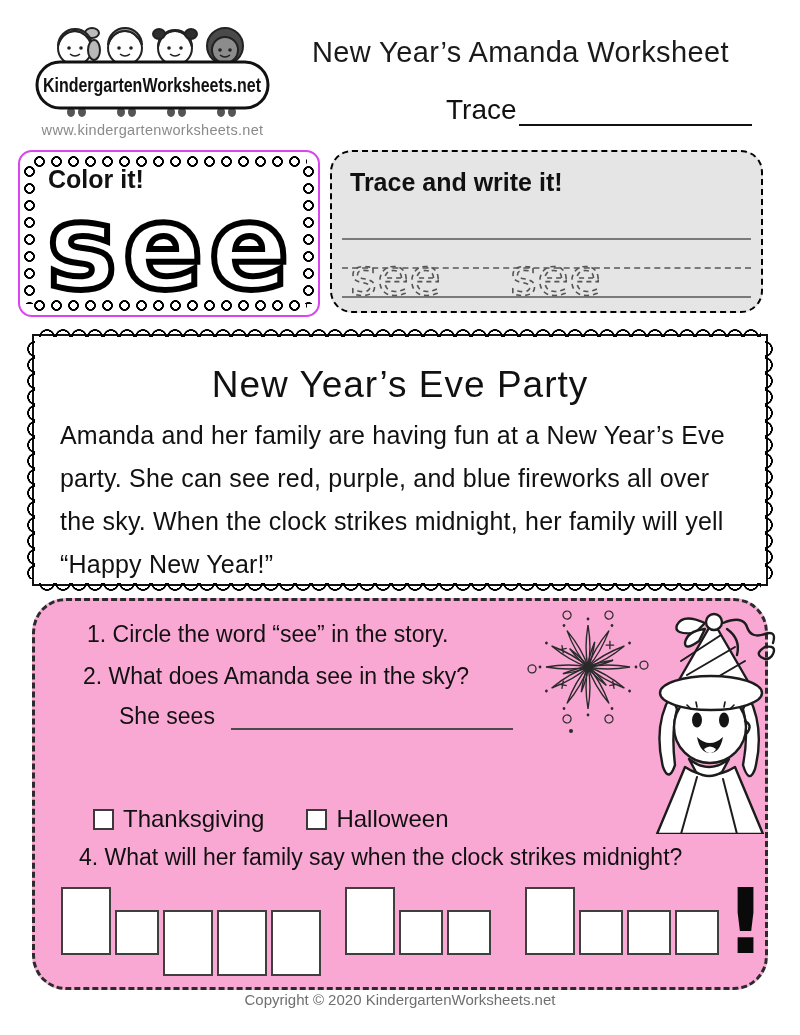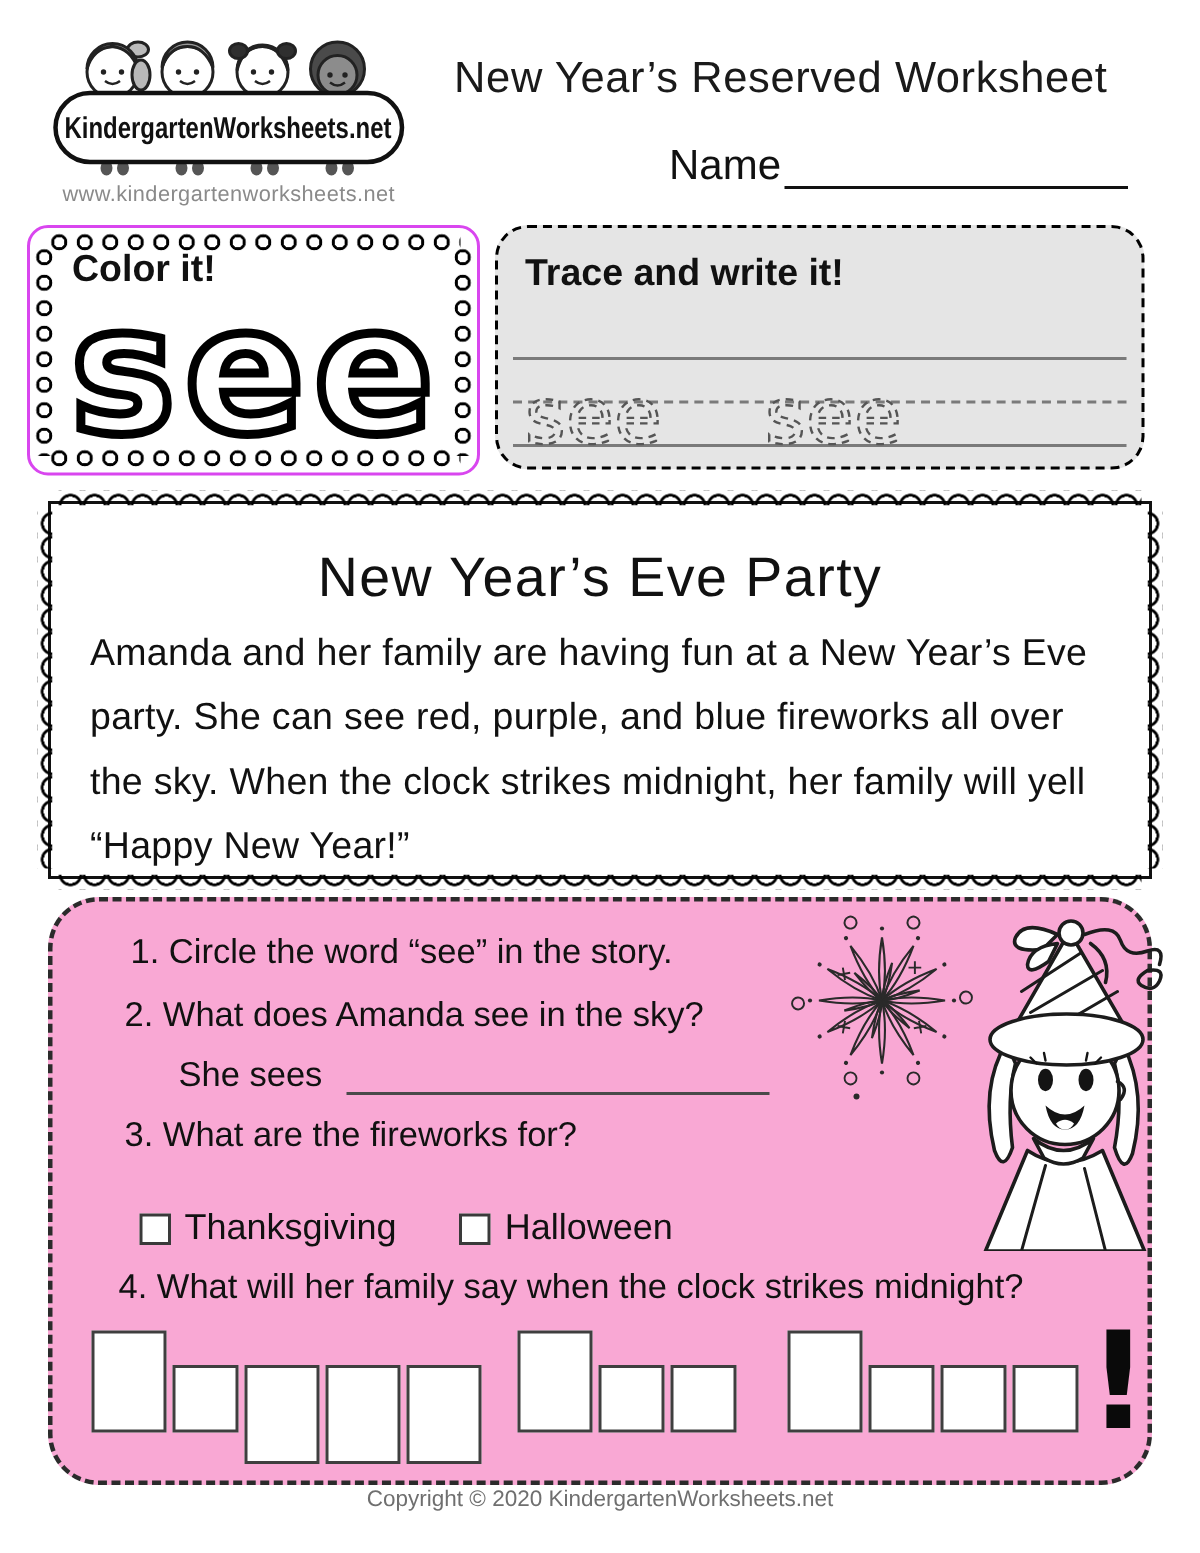--- a/index.html
+++ b/index.html
@@ -129,24 +129,24 @@
       <ellipse cx="186" cy="90" rx="4" ry="5"></ellipse>
         <ellipse cx="197" cy="90" rx="4" ry="5"></ellipse>
     </g>
 
     <rect x="2" y="40" width="231" height="46" rx="23" fill="#fff" stroke="#111" stroke-width="3"></rect>
     <text x="117" y="70" text-anchor="middle" font-size="20" font-weight="700" fill="#111" textLength="218" lengthAdjust="spacingAndGlyphs">KindergartenWorksheets.net</text>
   </svg>
 </div>
 <div class="abs logo-url">www.kindergartenworksheets.net</div>
 
-<div class="abs page-title">New Year’s Reserved Worksheet</div>
+<div class="abs page-title">New Year’s Amanda Worksheet</div>
 
 <div class="abs name-row">
-  <span class="lbl">Name</span>
+  <span class="lbl">Trace</span>
   <span class="nline"></span>
 </div>
 
 <div class="abs colorbox">
   <span class="ring-h t"></span>
   <span class="ring-h b"></span>
   <span class="ring-v l"></span>
   <span class="ring-v r"></span>
   <div class="cap">Color it!</div>
   <svg class="bubble-svg" width="266" height="116" viewBox="0 0 266 116">
@@ -176,21 +176,20 @@
   <p class="story-text">Amanda and her family are having fun at a New Year’s Eve party. She can see red, purple, and blue fireworks all over the sky. When the clock strikes midnight, her family will yell “Happy New Year!”</p>
 </div>
 
 <div class="abs qbox">
   <div class="q q1">1. Circle the word “see” in the story.</div>
   <div class="q q2">2. What does Amanda see in the sky?</div>
   <div class="abs shesees">
     <span class="pfx">She sees</span>
     <span class="aline"></span>
   </div>
-  <div class="q q3">3. What are the fireworks for?</div>
 
   <div class="abs choices">
     <span class="choice">
       <span class="cbox"></span>
       <span class="clabel">Thanksgiving</span>
     </span>
     <span class="choice">
       <span class="cbox"></span>
       <span class="clabel">Halloween</span>
     </span>

